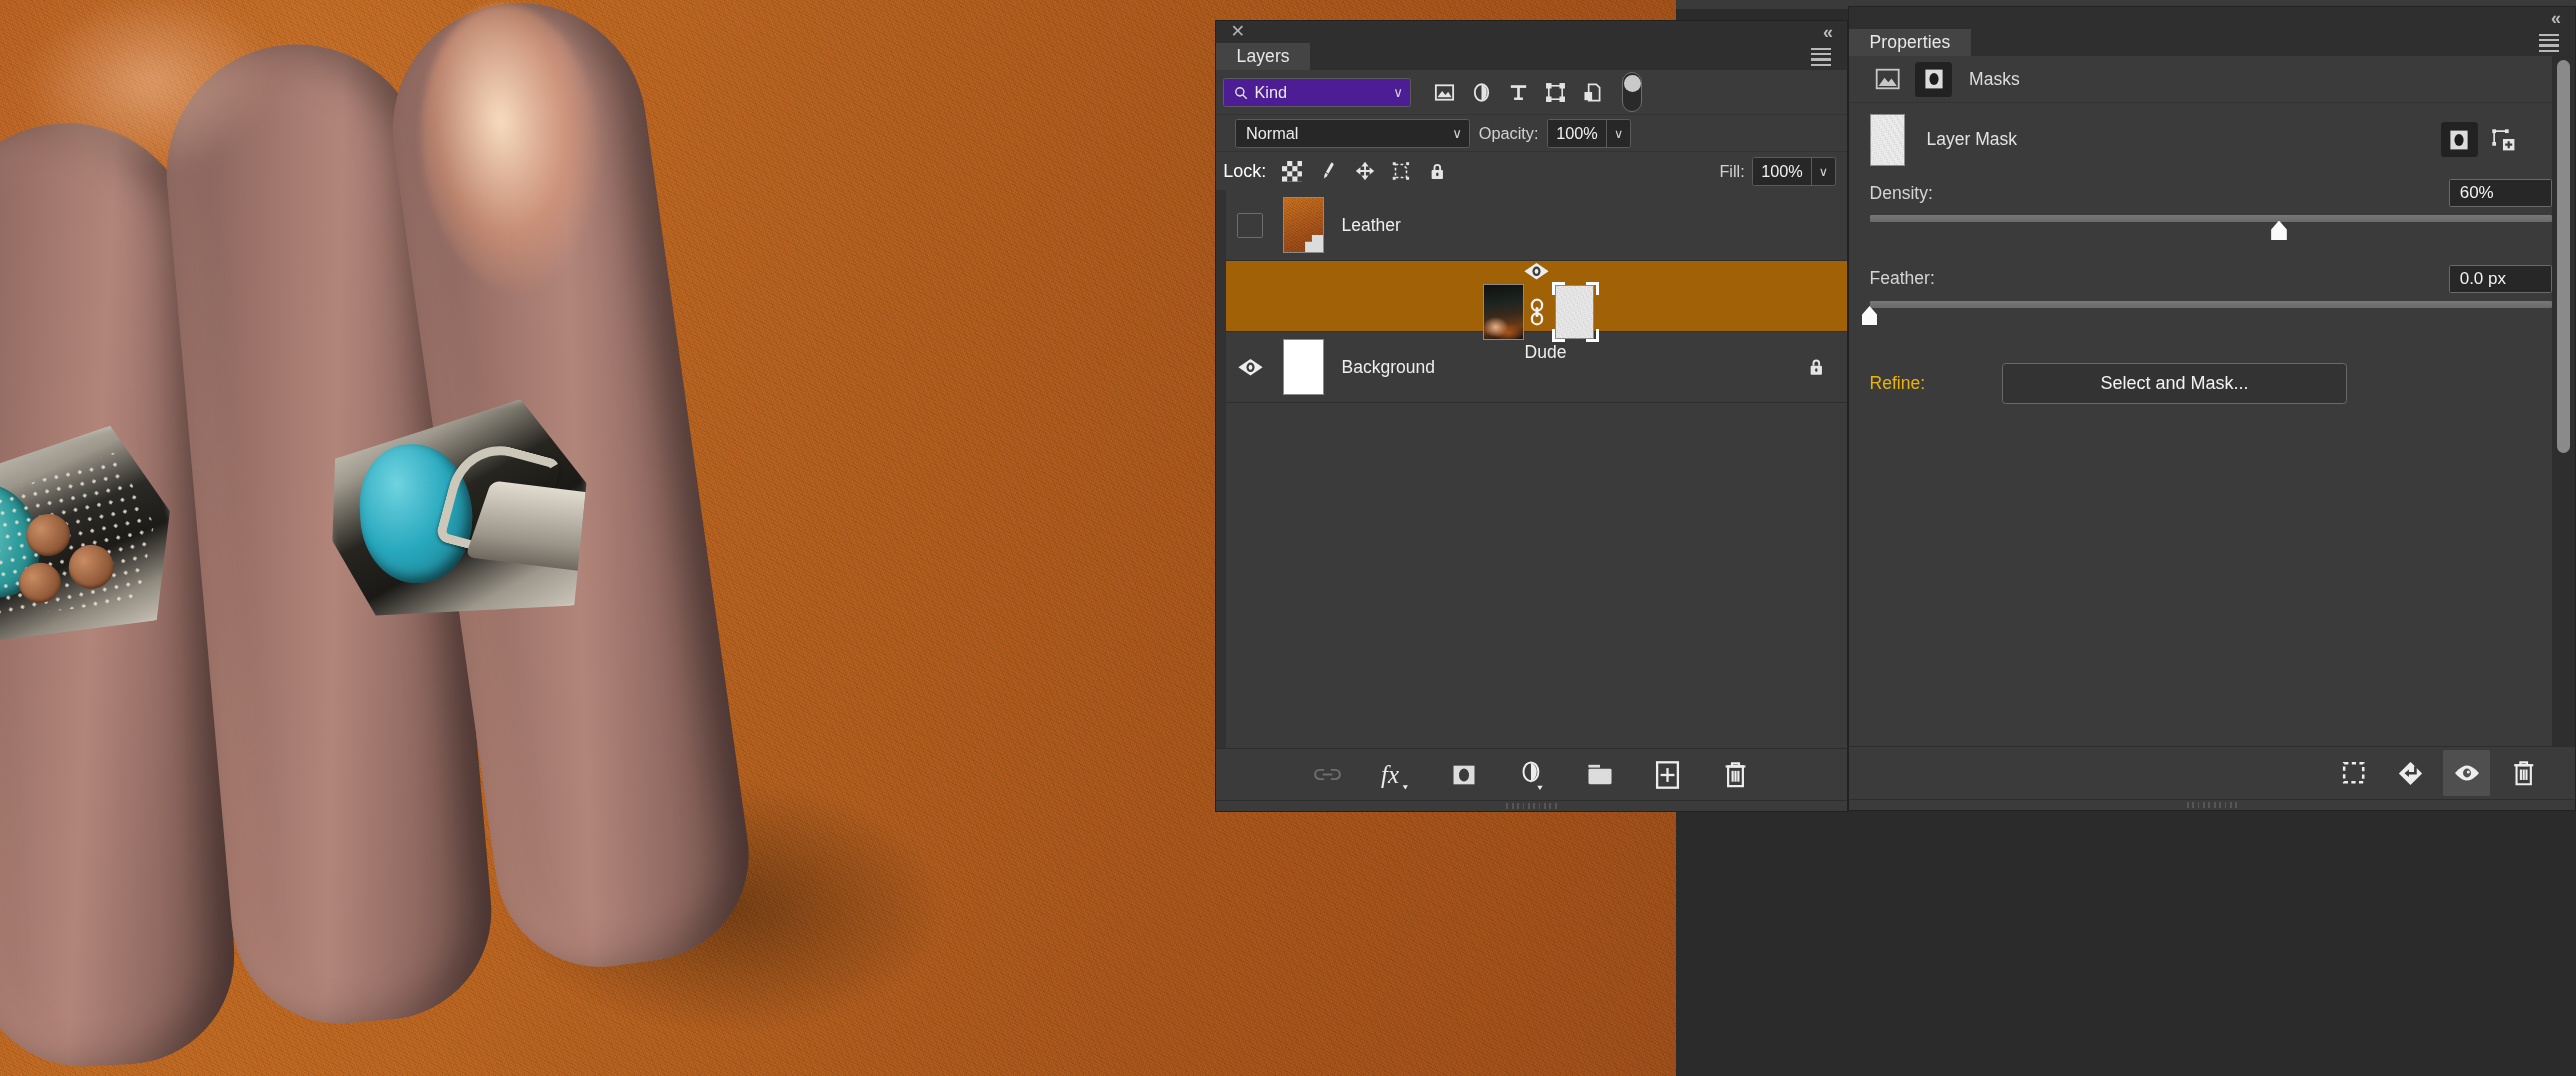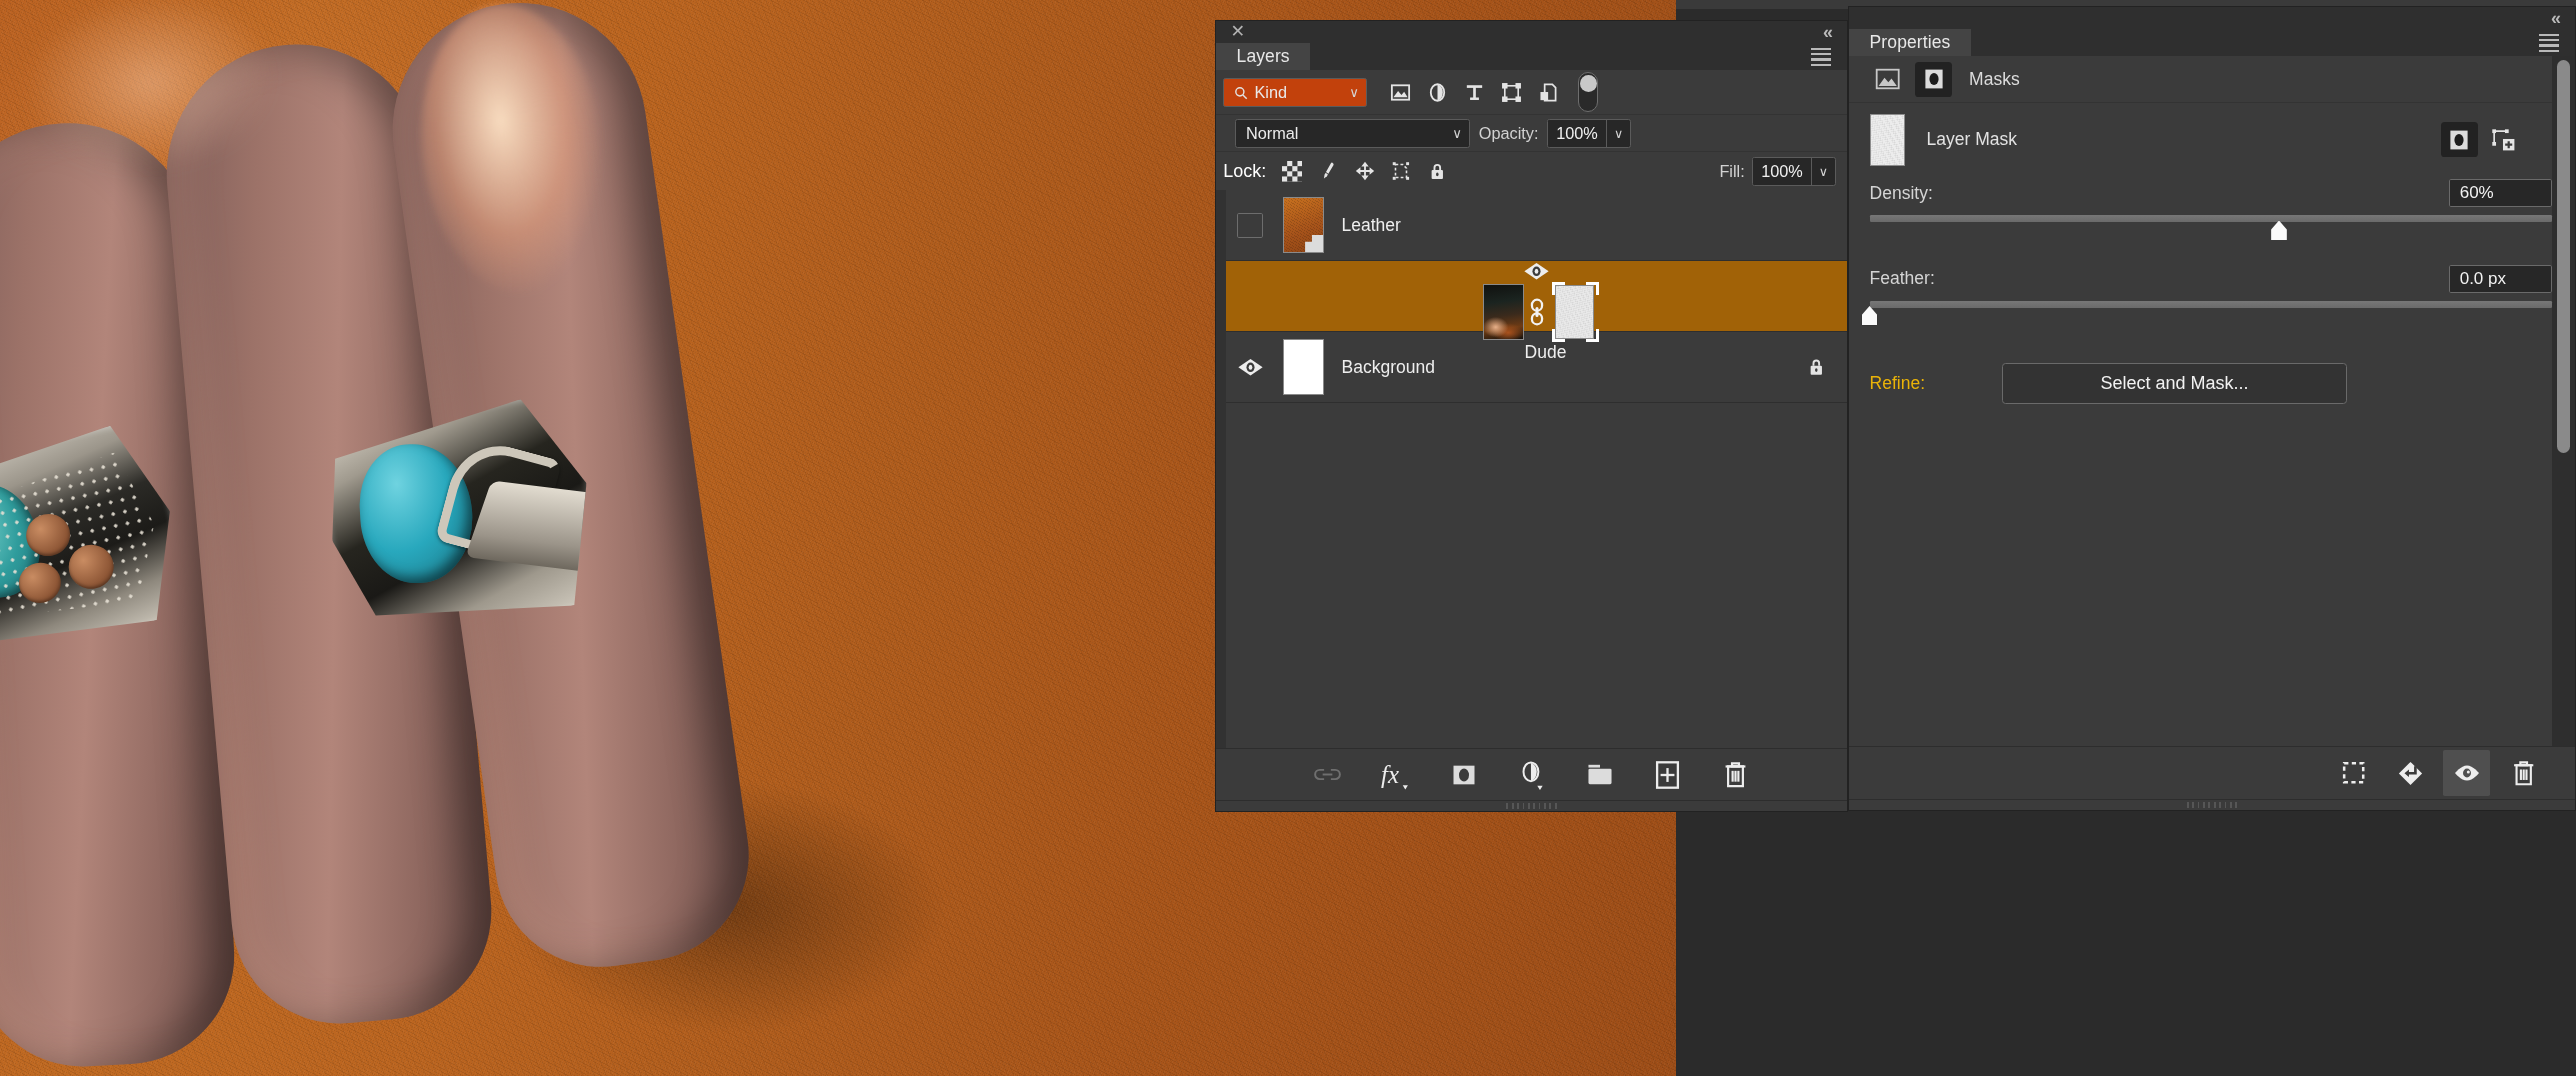--- a/index.html
+++ b/index.html
@@ -160,21 +160,21 @@
   .hamburger i { display: block; width: 20.6px; height: 2.4px; background: #b9b9b9; }
   .panel-body { flex: 1; background: #444; position: relative; overflow: hidden; }
 
   
   #layers-panel { left: 1215px; top: 20px; width: 633px; height: 792px; }
   .layers-controls { background: #3b3b3b; padding: 0; }
   .row-filter {
     height: 44px; display: flex; align-items: center; padding: 0 11px 0 7.3px; gap: 0;
   }
   .kind-select {
-    width: 144px; height: 29px; background: #c2410c;
+    width: 188px; height: 29px; background: #4c1d95;
     border: 0.6px solid #5b5b5b; border-radius: 2.4px;
     display: flex; align-items: center; padding: 0 7.3px 0 8.5px;
     color: #e9e9e9; font-size: 16.3px; cursor: pointer; gap: 6px;
   }
   .kind-select .caret { margin-left: auto; font-size: 13.3px; color: #d5d5d5; }
   .filter-icons { display: flex; align-items: center; gap: 0; margin-left: 14.5px; }
   .ficon {
     width: 37px; height: 34px; display: flex; align-items: center; justify-content: center;
     cursor: pointer;
   }

